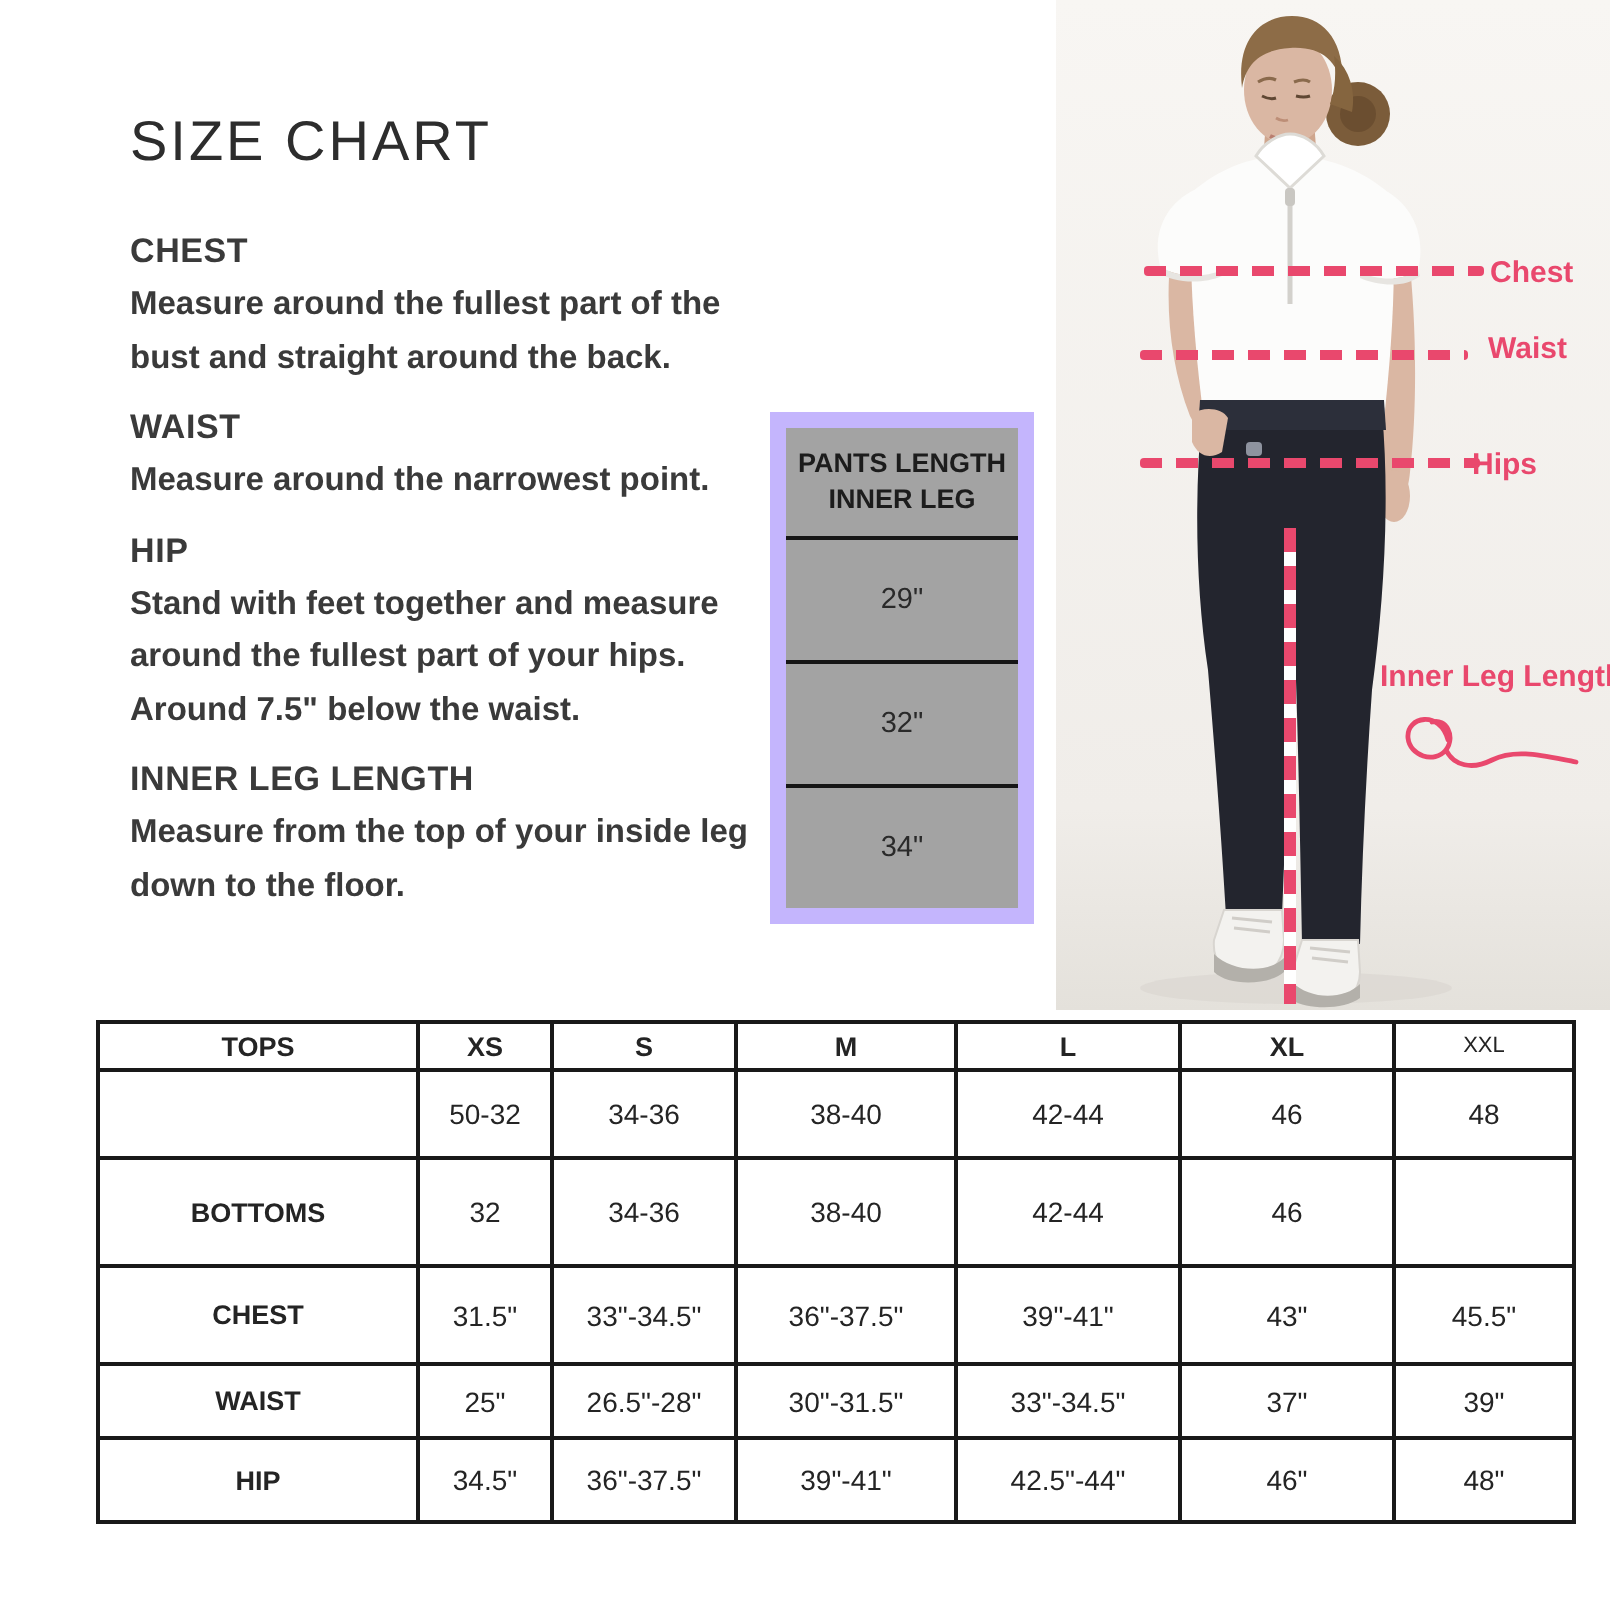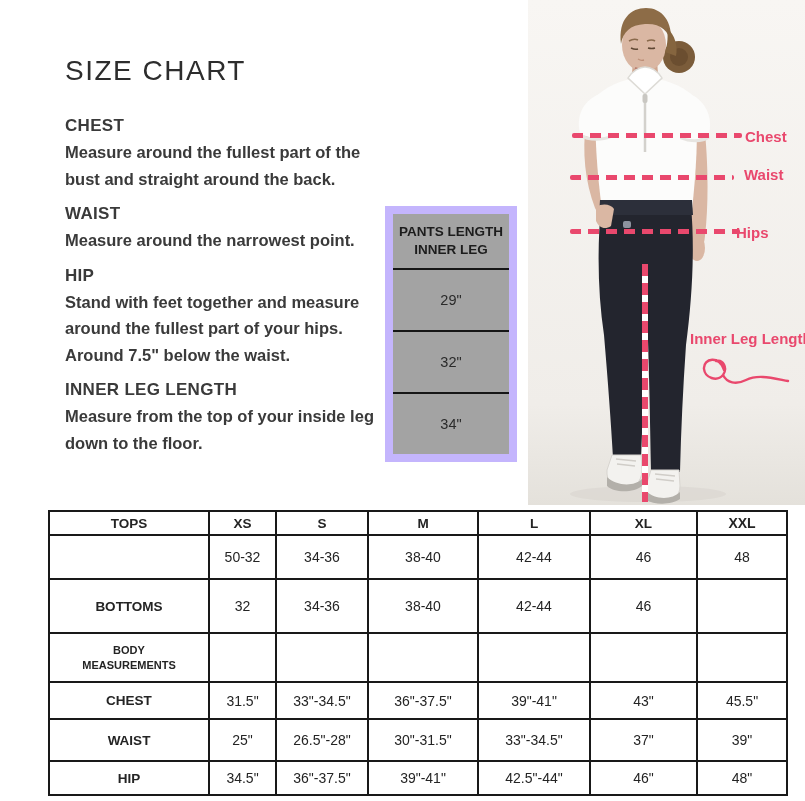--- a/index.html
+++ b/index.html
@@ -69,21 +69,21 @@
     padding:0;color:#242424;
   }
   table.size-table tr:nth-child(1){height:24px;}
   table.size-table tr:nth-child(2){height:44px;}
   table.size-table tr:nth-child(3){height:54px;}
   table.size-table tr:nth-child(4){height:49px;}
   table.size-table tr:nth-child(5){height:37px;}
   table.size-table tr:nth-child(6){height:42px;}
   table.size-table tr:nth-child(7){height:34px;}
   th.hdr{font-size:13.5px;font-weight:700;}
-  th.hdr-xxl{font-size:14px;font-weight:700;}
+  th.hdr-xxl{font-size:11px;font-weight:400;}
   td.lbl{font-size:13.5px;font-weight:700;}
   td.lbl-small{font-size:11px;font-weight:700;line-height:14.5px;}
   td.val{font-size:14px;font-weight:400;}
 </style>
 </head>
 <body>
 
 <div>
 
   <h1 class="page-title">SIZE CHART</h1>
@@ -216,30 +216,20 @@
     <tr>
       <td class="lbl">BOTTOMS</td>
       <td class="val">32</td>
       <td class="val">34-36</td>
       <td class="val">38-40</td>
       <td class="val">42-44</td>
       <td class="val">46</td>
       <td class="val"></td>
     </tr>
     <tr>
-      <td class="lbl lbl-small preline">BODY
-MEASUREMENTS</td>
-      <td class="val"></td>
-      <td class="val"></td>
-      <td class="val"></td>
-      <td class="val"></td>
-      <td class="val"></td>
-      <td class="val"></td>
-    </tr>
-    <tr>
       <td class="lbl">CHEST</td>
       <td class="val">31.5"</td>
       <td class="val">33"-34.5"</td>
       <td class="val">36"-37.5"</td>
       <td class="val">39"-41"</td>
       <td class="val">43"</td>
       <td class="val">45.5"</td>
     </tr>
     <tr>
       <td class="lbl">WAIST</td>

